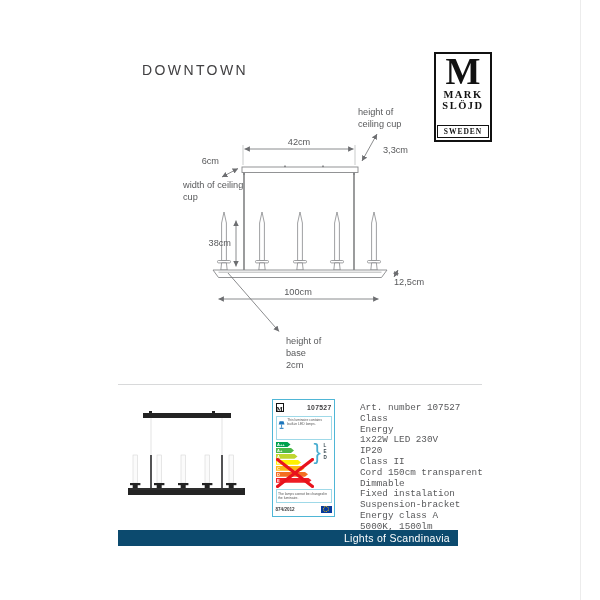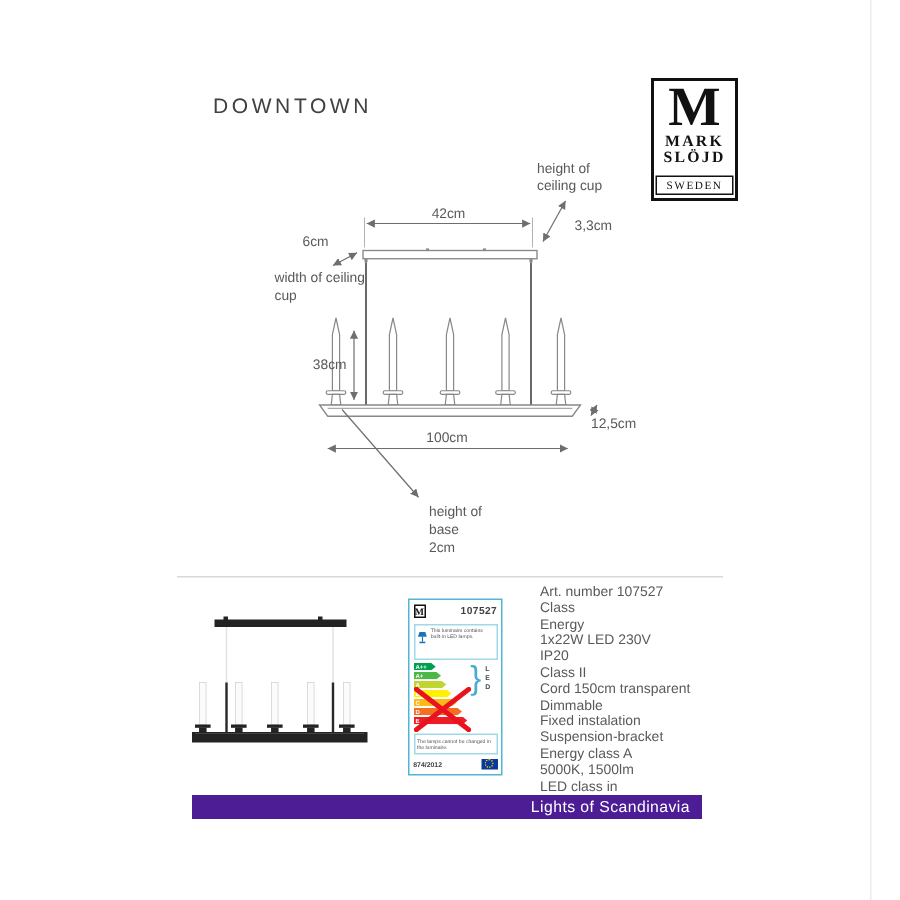--- a/index.html
+++ b/index.html
@@ -8,22 +8,22 @@
 
   
   .title{position:absolute;left:142px;top:62px;font-size:14px;letter-spacing:2.4px;color:#414042;}
 
   
   .brand{position:absolute;left:434px;top:52px;width:52px;border:2px solid #111;background:#fff;
          text-align:center;padding:1px 1px 2px 1px;}
   .brand .m{font-family:"Liberation Serif", serif;font-weight:bold;font-size:37px;line-height:0.92;color:#111;}
   .brand .nm{font-family:"Liberation Serif", serif;font-weight:bold;font-size:10.5px;line-height:1.05;
              letter-spacing:1.5px;color:#111;}
-  .brand .country{font-family:"Liberation Serif", serif;font-weight:normal;font-size:7.5px;letter-spacing:1px;
-             color:#111;border:1px solid #111;margin-top:6px;padding:1px 0;}
+  .brand .country{font-family:"Liberation Serif", serif;font-weight:bold;font-size:7.5px;letter-spacing:1px;
+             color:#111;border:1px solid #111;margin-top:14px;padding:1px 0;}
 
   
   .diagram{position:absolute;left:170px;top:95px;}
   .diagram text{fill:#58595b;font-family:"Liberation Sans", sans-serif;font-size:9.2px;}
 
   
   .divider{position:absolute;left:118px;top:384px;width:364px;height:1px;background:#d8d9da;}
 
   
   .photo{position:absolute;left:118px;top:393px;}
@@ -48,21 +48,21 @@
   .el-led{position:absolute;left:48px;top:2px;display:flex;flex-direction:column;gap:1.6px;}
   .el-led span{font-size:4.6px;font-weight:bold;color:#37474f;line-height:1;}
   .el-x{position:absolute;left:0;top:15.5px;}
   .el-note2{border:1px solid #9fd9e8;margin-top:2px;padding:1.5px;font-size:3.4px;line-height:1.3;color:#555;height:9px;}
   .el-foot{display:flex;justify-content:space-between;align-items:center;margin-top:2.5px;}
   .el-reg{font-size:4.6px;font-weight:bold;color:#414042;}
   .el-flag{width:11px;height:7.5px;background:#063a9e;display:flex;align-items:center;justify-content:center;}
   .el-flag i{display:block;width:4px;height:4px;border:0.8px dotted #fc0;border-radius:50%;}
 
   
-  .specs{position:absolute;left:360px;top:389px;}
+  .specs{position:absolute;left:360px;top:403px;font-family:Liberation Mono, monospace;}
   .specs div{font-size:9.3px;line-height:10.8px;color:#58595b;white-space:nowrap;}
 
   
   .footer-bar{position:absolute;left:118px;top:530px;width:340px;height:16px;
               color:#fff;font-size:10.5px;line-height:16px;text-align:right;padding-right:8px;
               box-sizing:border-box;letter-spacing:0.3px;}
 </style>
 </head>
 <body>
 
@@ -270,15 +270,15 @@
     <div>Class II</div>
     <div>Cord 150cm transparent</div>
     <div>Dimmable</div>
     <div>Fixed instalation</div>
     <div>Suspension-bracket</div>
     <div>Energy class A</div>
     <div>5000K, 1500lm</div>
     <div>LED class in</div>
   </div>
 
-  <div class="footer-bar" style="background-color: #4c1d95; margin-left: 10px;">Lights of Scandinavia</div>
+  <div class="footer-bar" style="background-color: #0c4a6e;">Lights of Scandinavia</div>
 
 </div>
 
 </body></html>

